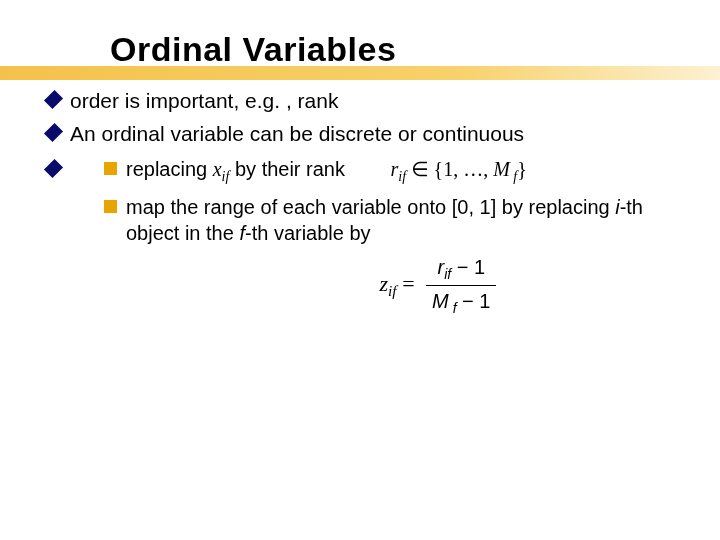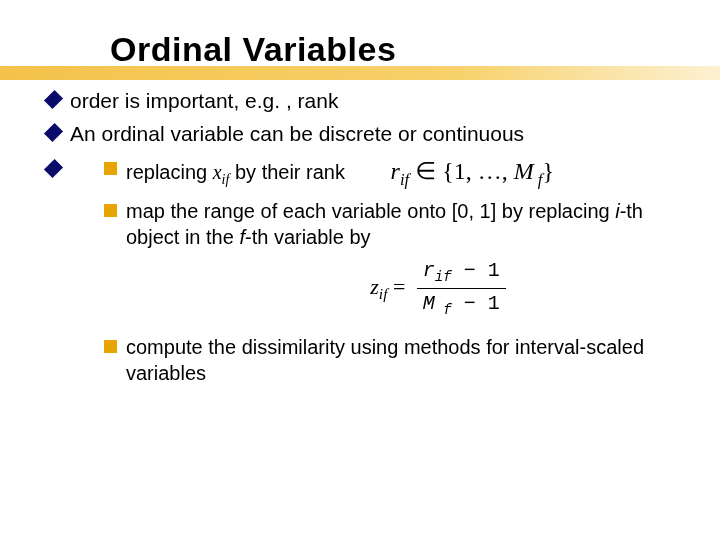--- a/index.html
+++ b/index.html
@@ -85,32 +85,32 @@
   }
   .xi {
     font-family: "Times New Roman", serif;
     font-style: italic;
   }
   .ital { font-style: italic; }
   .sub { font-size: 0.7em; vertical-align: sub; }
   .math-inline {
     font-family: "Times New Roman", serif;
     font-style: italic;
-    font-size: 24px;
+    font-size: 20px;
     margin-left: 40px;
   }
   .math-block {
     text-align: center;
     margin: 8px 0 14px 60px;
   }
   .frac {
     display: inline-block;
     vertical-align: middle;
-    text-align: right;
-    font-family: Liberation Mono, monospace;
+    text-align: center;
+    font-family: Liberation Sans, sans-serif;
     font-style: italic;
     font-size: 20px;
   }
   .frac .num {
     display: block;
     border-bottom: 1.5px solid #000;
     padding: 0 6px 2px 6px;
   }
   .frac .den {
     display: block;
@@ -154,20 +154,17 @@
           <span>map the range of each variable onto [0, 1] by replacing </span><span class="ital">i</span><span>-th object in the </span><span class="ital">f</span><span>-th variable by</span>
 
           <div class="math-block">
             <span class="eq-lhs"><span>z</span><span class="sub">if</span><span style="font-style:normal"> = </span></span><span class="frac">
               <span class="num"><span>r</span><span class="sub">if</span><span style="font-style:normal"> − 1</span></span>
               <span class="den"><span>M</span><span class="sub"> f</span><span style="font-style:normal"> − 1</span></span>
             </span>
           </div>
         </li>
 
-        <li>
-          <span>compute the dissimilarity using methods for interval-scaled variables</span>
-        </li>
       </ul>
     </li>
   </ul>
 
 </div>
 
 </body></html>

